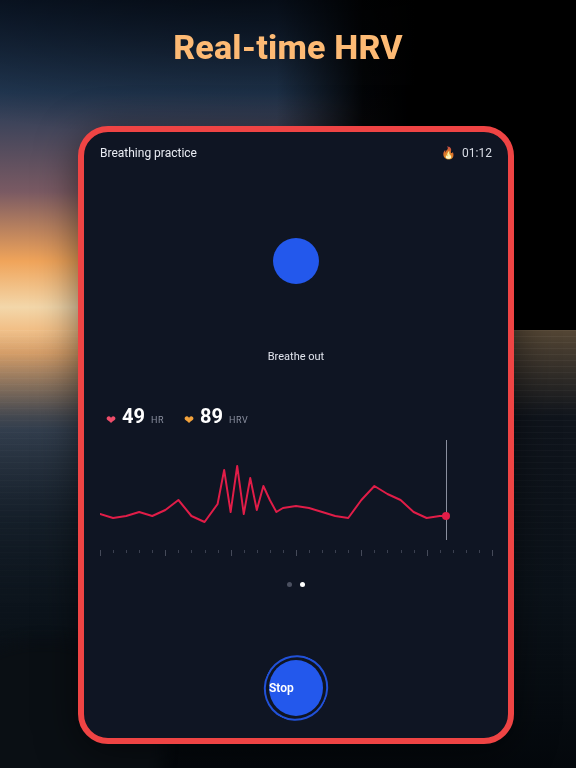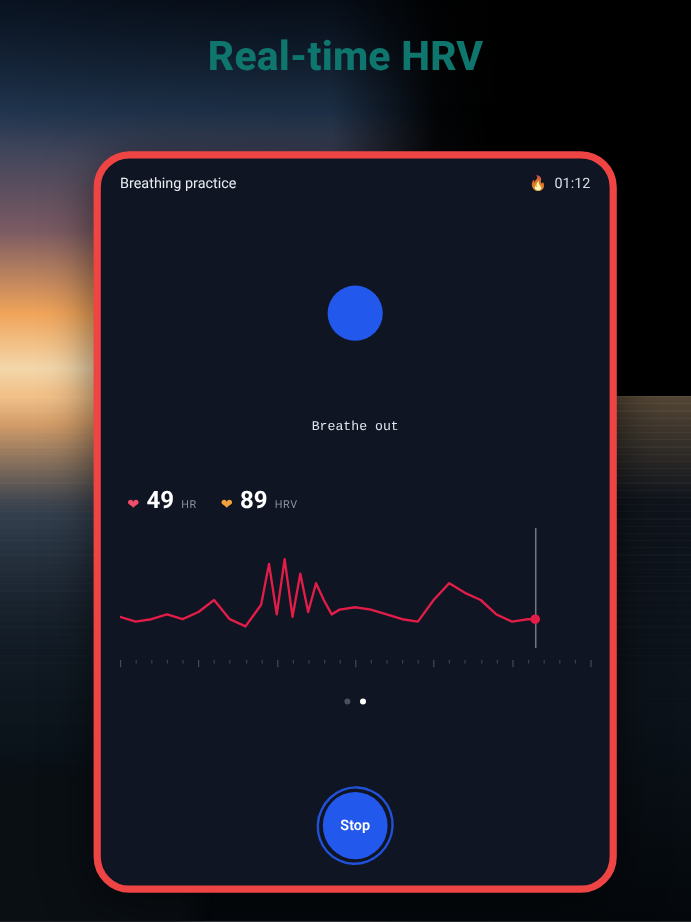--- a/index.html
+++ b/index.html
@@ -48,21 +48,21 @@
     height: 260px;
     background: radial-gradient(180px 160px at 30% 80%, #0a0f14 0%, #0a0f14 60%, rgba(0,0,0,0) 72%);
     filter: blur(3px);
   }
 
   .headline {
     position: absolute;
     top: 28px;
     left: 0; right: 0;
     text-align: center;
-    color: #0f766e;
+    color: #fdba74;
     font-weight: 800;
     font-size: 34px;
     line-height: 1.12;
     letter-spacing: 0.2px;
   }
 
   
   .device {
     position: absolute;
     left: 78px;
@@ -91,21 +91,20 @@
     font-size: 12px;
     color: #e9ecf3;
   }
   .timer { display: flex; align-items: center; gap: 6px; color: #d9dde6; }
   .timer .flame { font-size: 12px; filter: grayscale(0.3); }
 
   .breath-area {
     position: relative;
     height: 210px;
     margin-top: 18px;
-    font-family: Liberation Mono, monospace;
   }
   .breath-dot {
     position: absolute;
     left: 50%;
     top: 60px;
     width: 46px; height: 46px;
     transform: translateX(-50%);
     border-radius: 50%;
     background: #2358ec;
   }
@@ -210,21 +209,21 @@
     justify-content: center;
   }
   .stop-btn {
     position: relative;
     width: 54px; height: 56px;
     border-radius: 50%;
     background: #2358ec;
     color: #fff;
     display: flex;
     align-items: center;
-    justify-content: center;
+    justify-content: flex-start;
     font-size: 12px;
     font-weight: 600;
     cursor: pointer;
   }
   .stop-ring {
     position: absolute;
     inset: -5px;
     border-radius: 50%;
     border: 2px solid #2358ec;
     opacity: 0.9;

